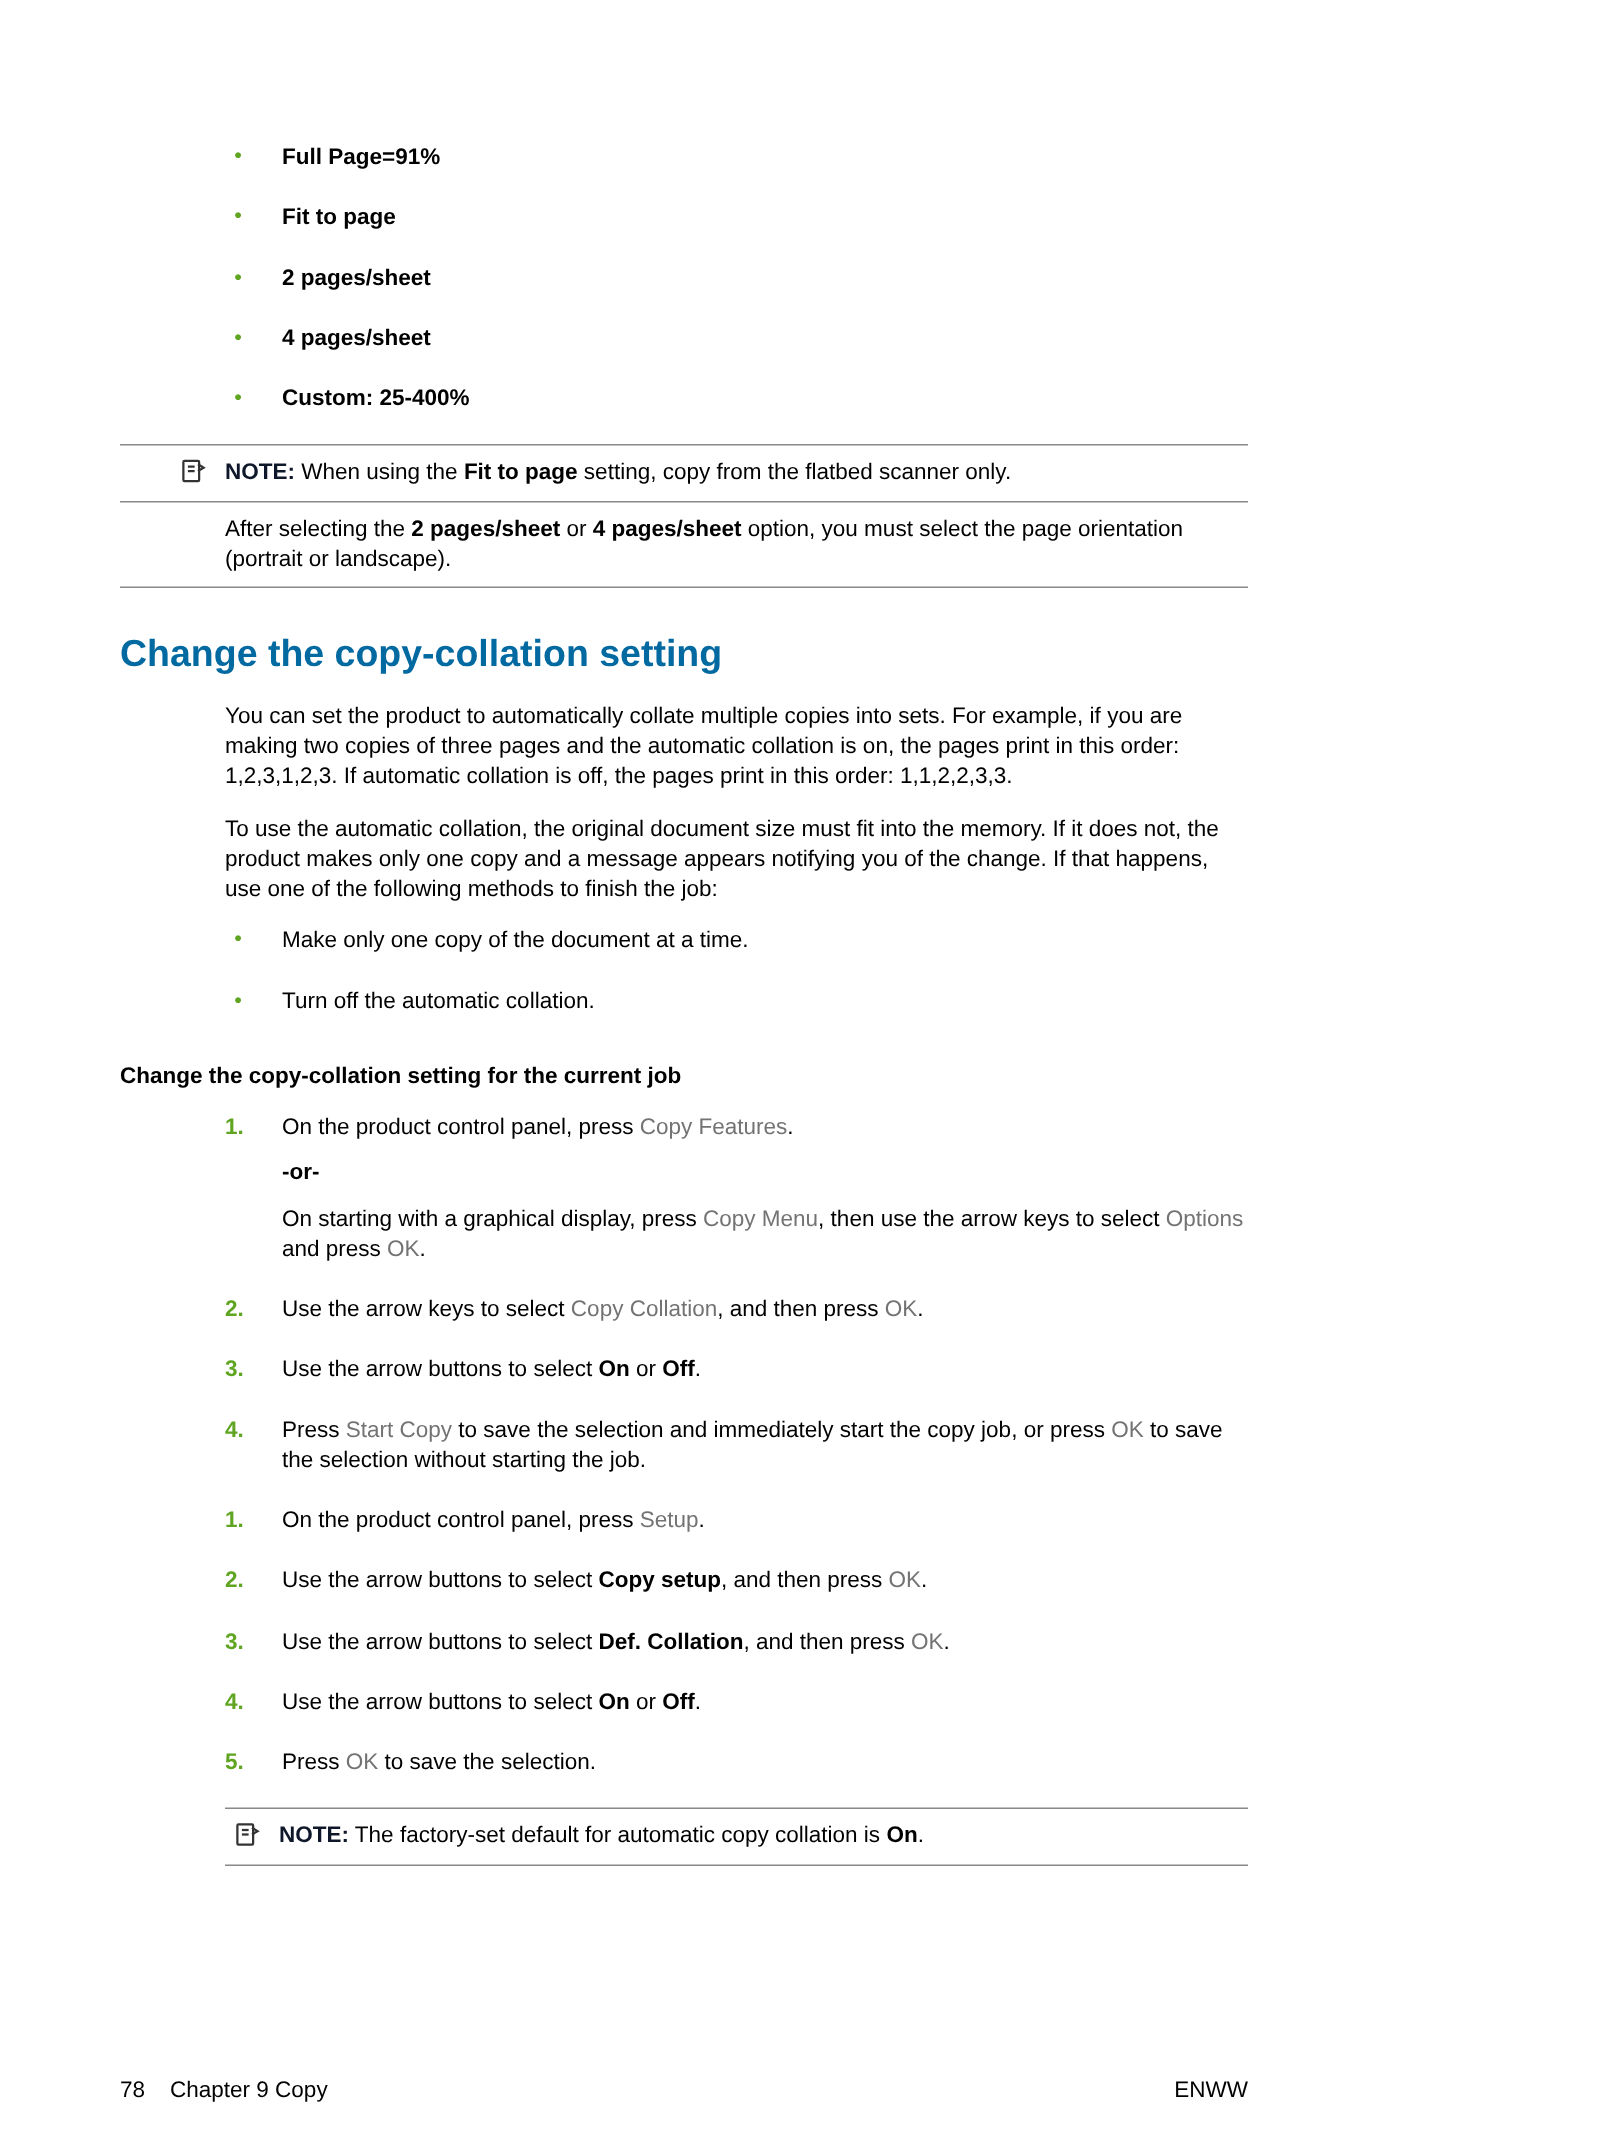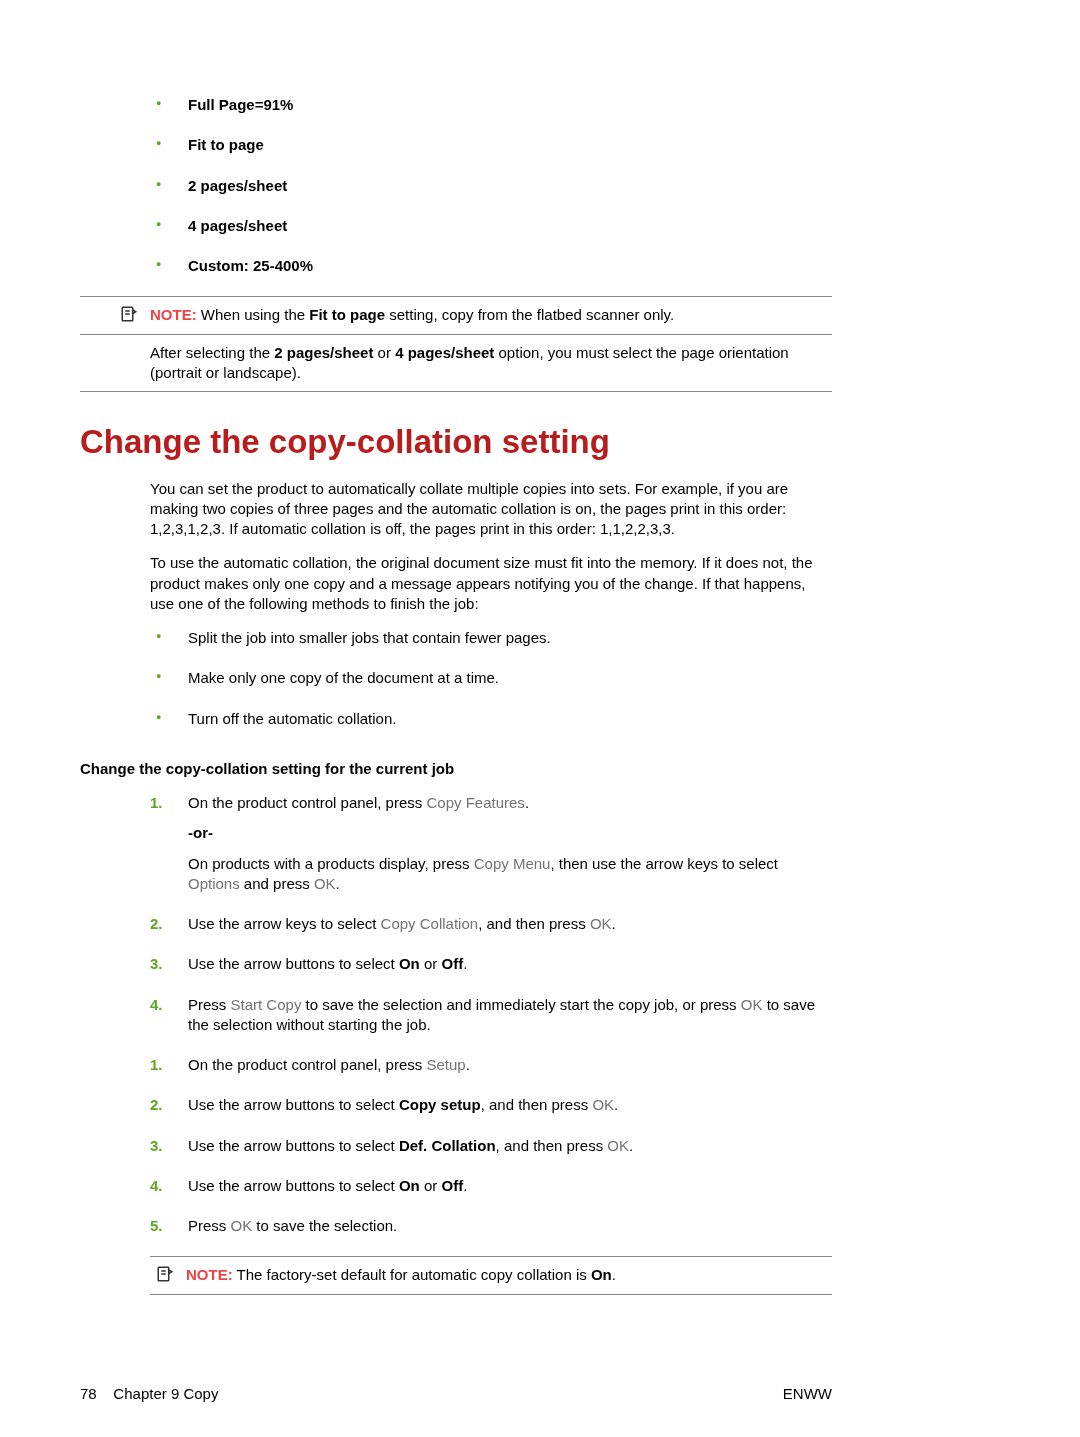--- a/index.html
+++ b/index.html
@@ -13,23 +13,23 @@
   }
   .page {
     width: 912px;
     height: 1437px;
     position: relative;
     padding: 95px 80px 0 80px;
     box-sizing: border-box;
   }
   .accent { color: #737373; }
   h2.section-title {
-    color: #b91c1c;
-    font-weight: bold;
-    font-size: 33px;
+    color: #0369a1;
+    font-weight: bold;
+    font-size: 25px;
     margin: 28px 0 14px 0;
   }
   h3.subhead {
     color: #000000;
     font-weight: bold;
     font-size: 15px;
     margin: 30px 0 14px 0;
   }
   .body-block { margin-left: 70px; }
   p { margin: 0 0 14px 0; }
@@ -93,21 +93,21 @@
     padding-left: 0;
   }
   .note-icon {
     position: absolute;
     left: -30px;
     top: 0;
     color: #333;
   }
   .note-icon svg { width: 18px; height: 18px; }
   .note-label {
-    color: #ef4444;
+    color: #0f172a;
     font-weight: bold;
   }
   .footer {
     position: absolute;
     bottom: 33px;
     left: 80px;
     right: 80px;
     font-size: 15px;
     display: flex;
     justify-content: space-between;
@@ -153,32 +153,31 @@
   </div>
 
   <h2 class="section-title">Change the copy-collation setting</h2>
 
   <div class="body-block">
     <p>You can set the product to automatically collate multiple copies into sets. For example, if you are making two copies of three pages and the automatic collation is on, the pages print in this order: 1,2,3,1,2,3. If automatic collation is off, the pages print in this order: 1,1,2,2,3,3.</p>
     <p>To use the automatic collation, the original document size must fit into the memory. If it does not, the product makes only one copy and a message appears notifying you of the change. If that happens, use one of the following methods to finish the job:</p>
   </div>
 
   <ul class="bullets bullets-indent">
-    <li><span>Split the job into smaller jobs that contain fewer pages.</span></li>
     <li><span>Make only one copy of the document at a time.</span></li>
     <li><span>Turn off the automatic collation.</span></li>
   </ul>
 
   <h3 class="subhead">Change the copy-collation setting for the current job</h3>
 
   <ol class="steps">
     <li>
       <span>On the product control panel, press </span><span class="accent">Copy Features</span><span>.</span>
       <span class="or-txt">-or-</span>
-      <span>On products with a products display, press </span><span class="accent">Copy Menu</span><span>, then use the arrow keys to select </span><span class="accent">Options</span><span> and press </span><span class="accent">OK</span><span>.</span>
+      <span>On starting with a graphical display, press </span><span class="accent">Copy Menu</span><span>, then use the arrow keys to select </span><span class="accent">Options</span><span> and press </span><span class="accent">OK</span><span>.</span>
     </li>
     <li>
       <span>Use the arrow keys to select </span><span class="accent">Copy Collation</span><span>, and then press </span><span class="accent">OK</span><span>.</span>
     </li>
     <li>
       <span>Use the arrow buttons to select </span><b>On</b><span> or </span><b>Off</b><span>.</span>
     </li>
     <li>
       <span>Press </span><span class="accent">Start Copy</span><span> to save the selection and immediately start the copy job, or press </span><span class="accent">OK</span><span> to save the selection without starting the job.</span>
     </li>

